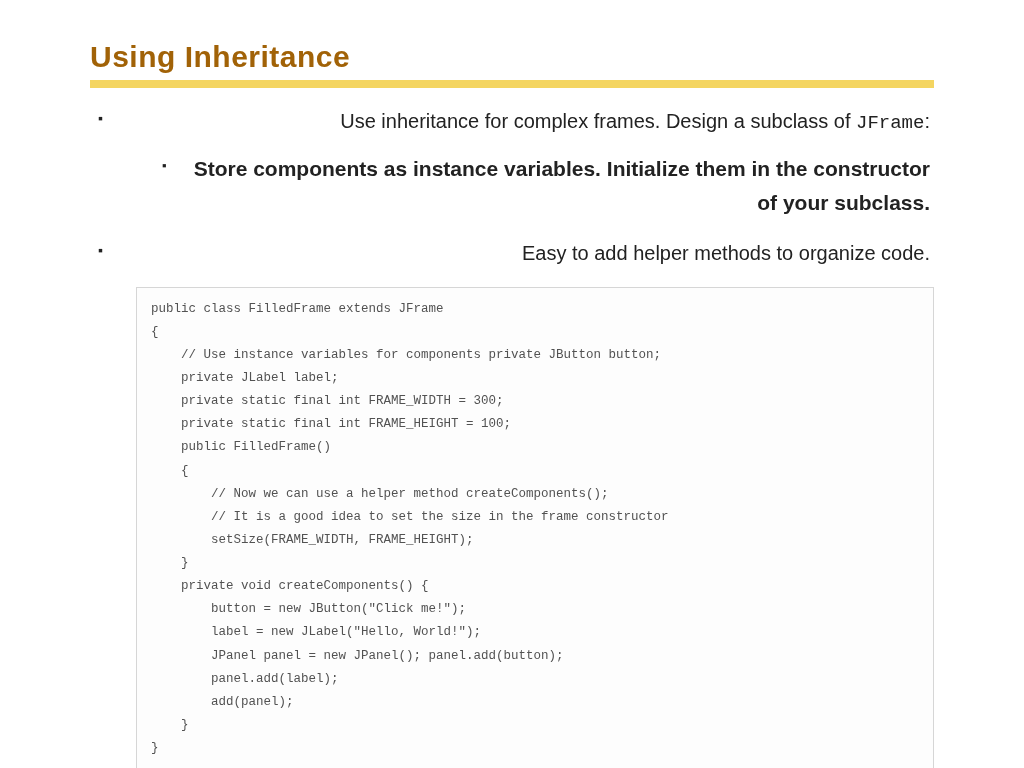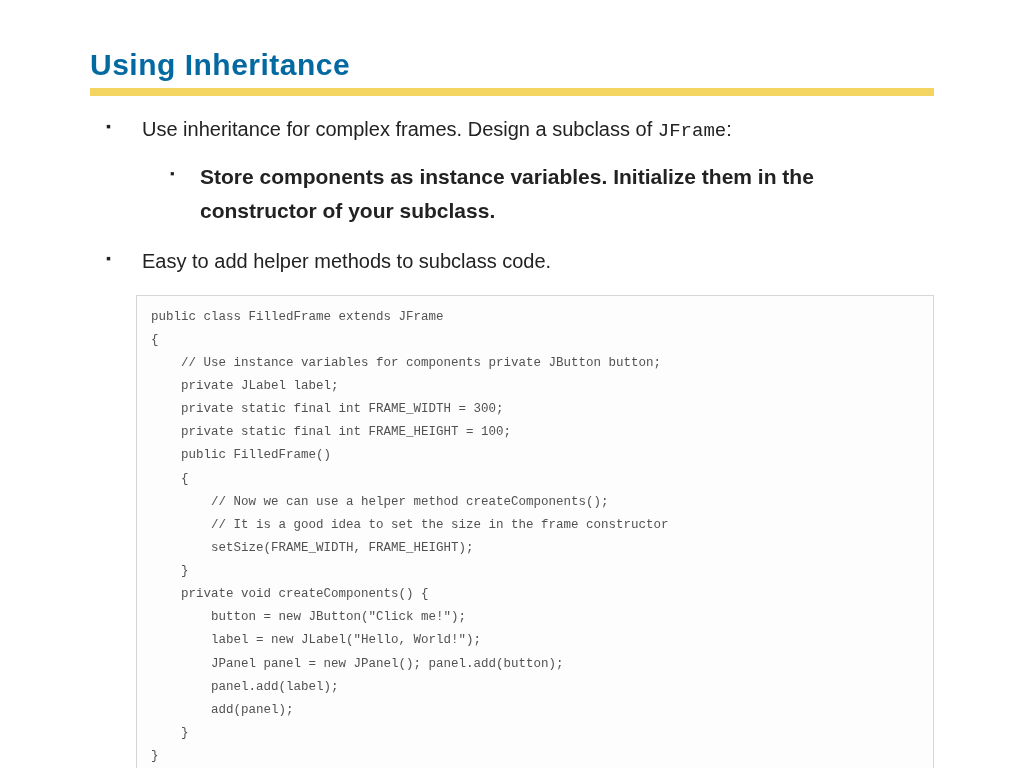--- a/index.html
+++ b/index.html
@@ -12,32 +12,33 @@
     font-family: "Trebuchet MS", "Segoe UI", Verdana, sans-serif;
     color: #222;
   }
   .slide {
     padding: 40px 90px 30px 90px;
   }
   .title {
     font-size: 30px;
     font-weight: 700;
     letter-spacing: 0.5px;
-    margin: 8px 0 6px 0;
-    color: #0369a1;
+    margin: 0 0 6px 0;
+    color: #a16207;
   }
   .rule {
     height: 8px;
     background: #f4d561;
     margin-bottom: 18px;
   }
   ul.level1 {
     list-style: none;
     padding: 0 0 0 0;
-    margin: 12px;
+    margin: 4px;
+    text-align: right;
   }
   ul.level1 > li {
     position: relative;
     padding-left: 40px;
     margin-bottom: 18px;
     font-size: 20px;
     line-height: 1.55;
   }
   ul.level1 > li::before {
     content: "▪";
@@ -94,21 +95,21 @@
   <ul class="level1">
     <li>
       <span>Use inheritance for complex frames.  Design a subclass of </span><span class="mono-inline">JFrame</span><span>:</span>
       <ul class="level2">
         <li>
           <span>Store components as instance variables.  Initialize them in the constructor of your  subclass.</span>
         </li>
       </ul>
     </li>
     <li>
-      <span>Easy to add helper methods to subclass code.</span>
+      <span>Easy to add helper methods to organize code.</span>
     </li>
   </ul>
 
   <div class="codebox">public class FilledFrame extends JFrame
 {
     // Use instance variables for components private JButton button;
     private JLabel label;
     private static final int FRAME_WIDTH = 300;
     private static final int FRAME_HEIGHT = 100;
     public FilledFrame()

